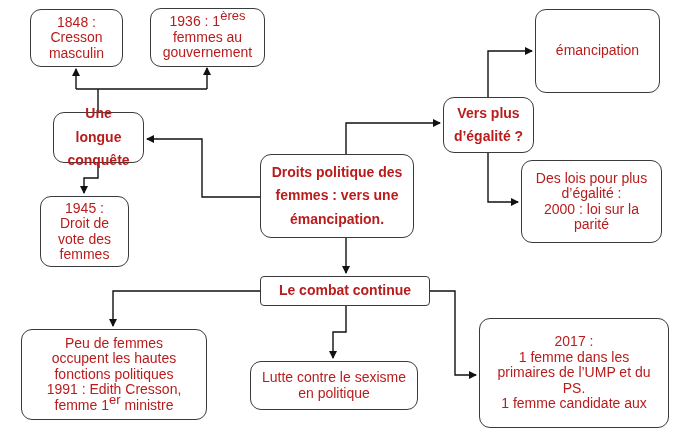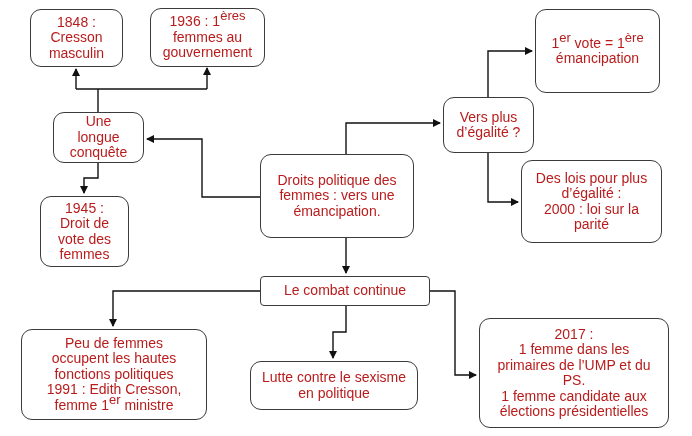--- a/index.html
+++ b/index.html
@@ -8,21 +8,21 @@
     font-family:"Liberation Sans","DejaVu Sans",sans-serif;
   }
   .wires{position:absolute;left:0;top:0;width:692px;height:436px;}
   .node{
     position:absolute;box-sizing:border-box;background:#ffffff;
     border:1.6px solid #3b3b3b;border-radius:11px;
     display:flex;flex-direction:column;align-items:center;justify-content:center;
     text-align:center;font-size:14px;line-height:15.5px;color:#b91c1c;
     padding:2px 3px;
   }
-  .node.bold{font-weight:normal;}
+  .node.bold{font-weight:bold;gap:8px;}
   .node.small-radius{border-radius:4px;}
   .ln{width:100%;}
   sup{font-size:13px;line-height:0;vertical-align:super;}
 </style>
 </head>
 <body>
 
 <div class="canvas">
 
   <svg class="wires" width="692" height="436" viewBox="0 0 692 436" fill="none" stroke="#111111" stroke-width="1.4">
@@ -76,21 +76,20 @@
     <div class="ln">femmes : vers une</div>
     <div class="ln">émancipation.</div>
   </div>
 
   <div class="node bold" style="left:443px;top:97px;width:91px;height:56px">
     <div class="ln">Vers plus</div>
     <div class="ln">d’égalité ?</div>
   </div>
 
   <div class="node" style="left:535px;top:9px;width:125px;height:84px">
-    <div class="ln"><span>1</span><sup>er</sup><span> vote = 1</span><sup>ère</sup></div>
     <div class="ln">émancipation</div>
   </div>
 
   <div class="node" style="left:521px;top:160px;width:141px;height:83px">
     <div class="ln">Des lois pour plus</div>
     <div class="ln">d’égalité :</div>
     <div class="ln">2000 : loi sur la</div>
     <div class="ln">parité</div>
   </div>
 
@@ -110,16 +109,15 @@
     <div class="ln">Lutte contre le sexisme</div>
     <div class="ln">en politique</div>
   </div>
 
   <div class="node" style="left:479px;top:318px;width:190px;height:110px">
     <div class="ln">2017 :</div>
     <div class="ln">1 femme dans les</div>
     <div class="ln">primaires de l’UMP et du</div>
     <div class="ln">PS.</div>
     <div class="ln">1 femme candidate aux</div>
-    <div class="ln">élections présidentielles</div>
   </div>
 
 </div>
 
 </body></html>

